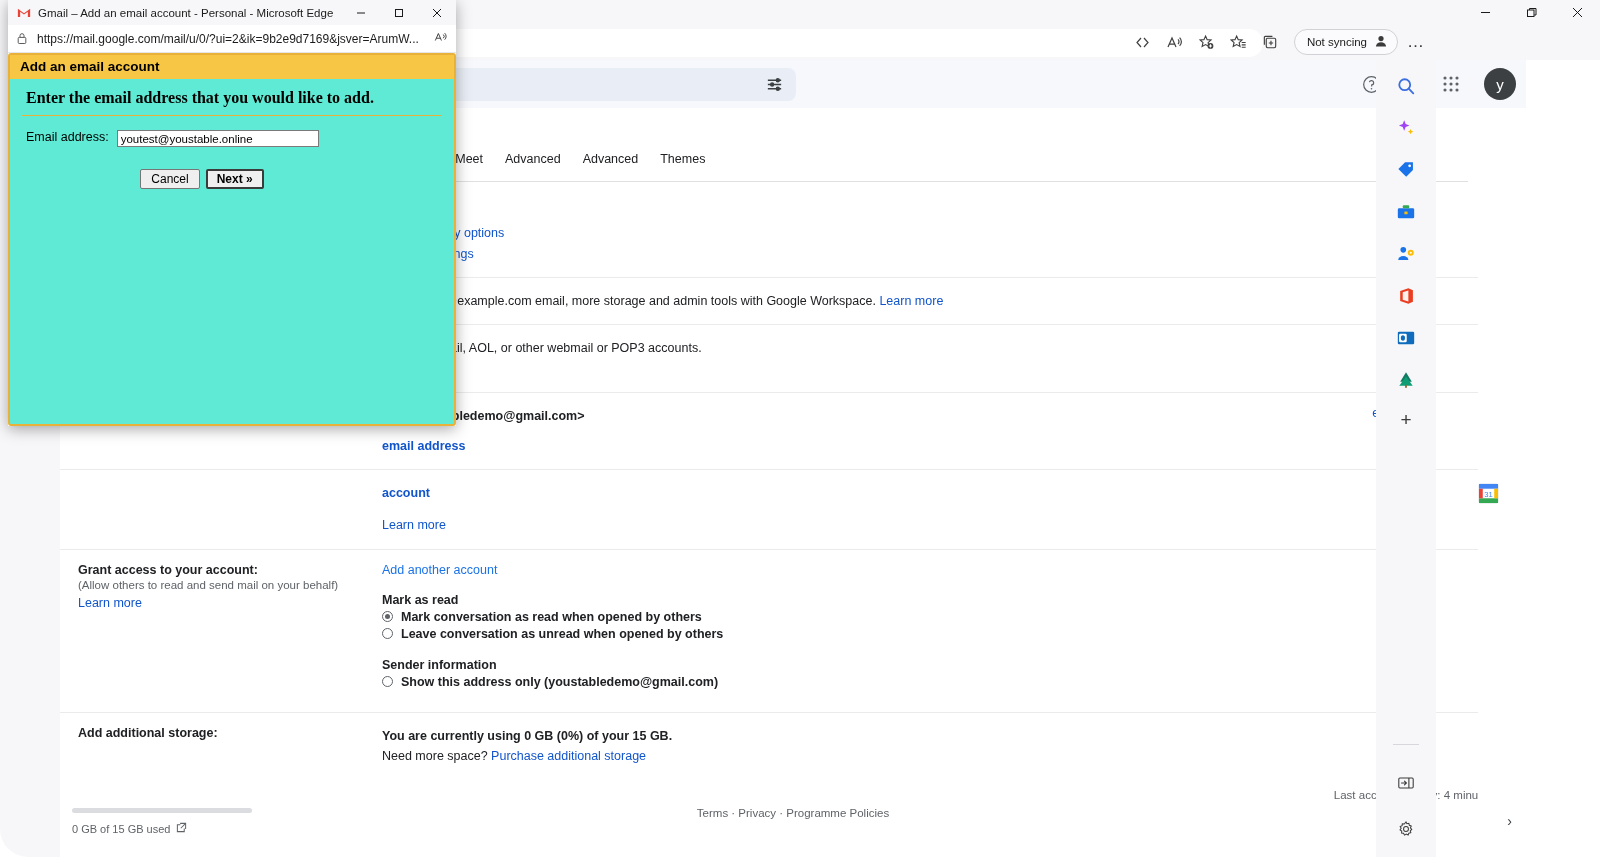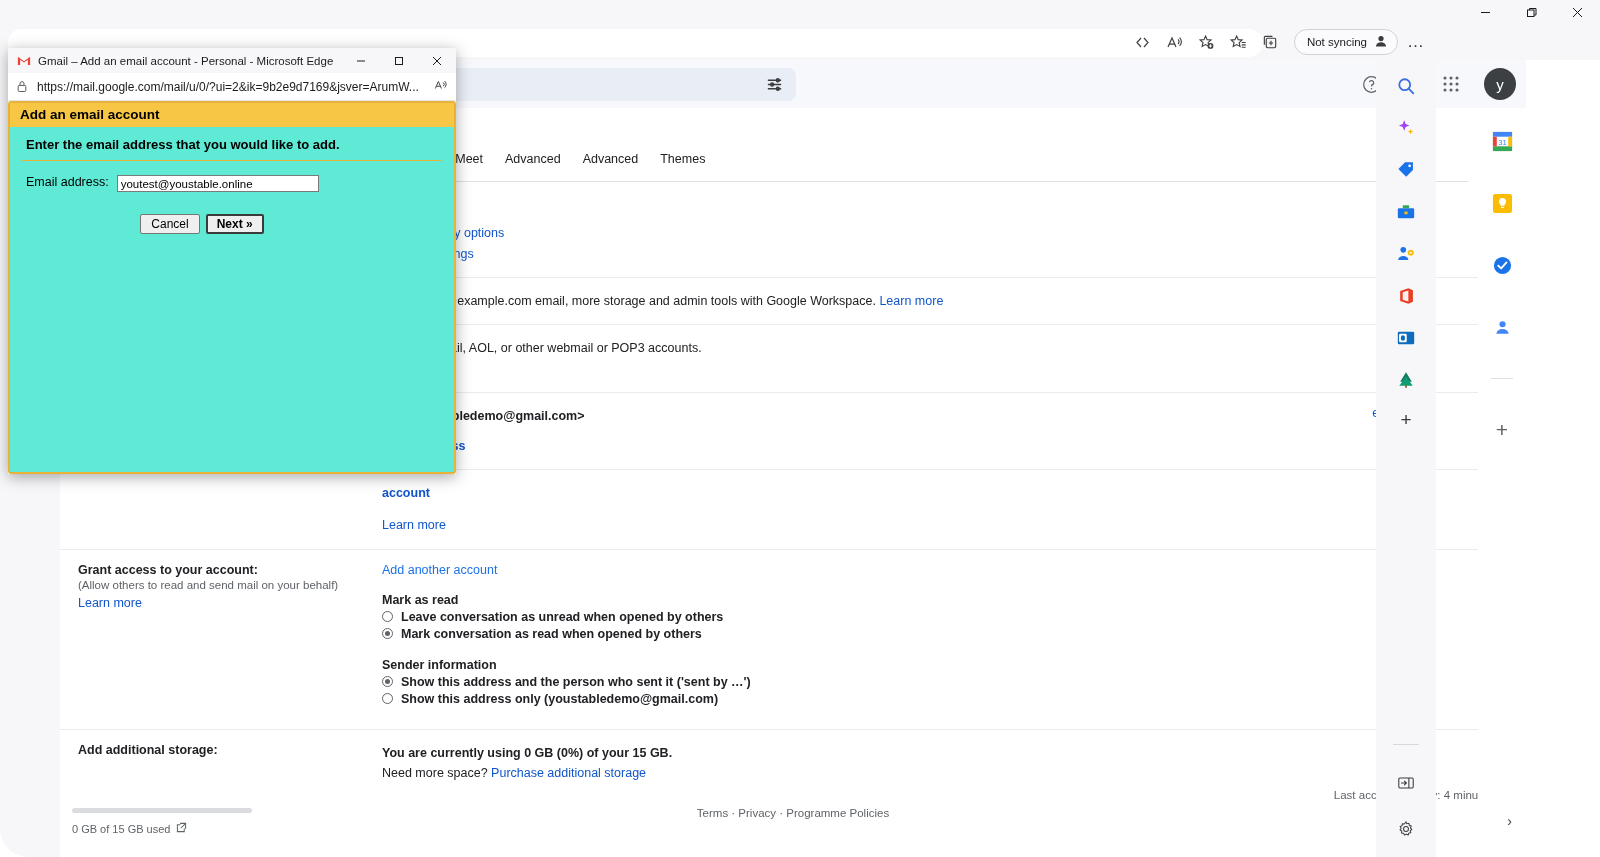--- a/index.html
+++ b/index.html
@@ -117,21 +117,21 @@
     background:#dadce0; border-radius:3px;
   }
   .storage-txt { position:absolute; left:12px; bottom:22px; font-size:11px; color:#5f6368; display:flex; align-items:center; gap:6px; }
   .center-links { position:absolute; left:0; right:0; bottom:38px; text-align:center; font-size:11.5px; color:#5f6368; }
   .right-foot { position:absolute; right:10px; bottom:38px; font-size:11.5px; color:#5f6368; text-align:right; }
   .right-foot .det { display:block; margin-top:6px; }
 
   
   .gm-rail {
     position:absolute; right:0; top:48px; width:48px; bottom:0;
-    background:#ffffff; display:flex; flex-direction:column; align-items:center;
+    background:#ffffff; display:flex; flex-direction:row; align-items:center;
     padding-top:22px; gap:40px;
   }
   .rail-ico { width:22px; height:22px; display:flex; align-items:center; justify-content:center; }
   .rail-sep { width:22px; height:1px; background:#e0e0e0; }
   .rail-plus { font-size:21px; color:#5f6368; line-height:1; }
   .gm-expand { position:absolute; right:14px; bottom:28px; color:#3c4043; font-size:14px; }
 
   
   .edge-sidebar {
     position:absolute; right:0; top:60px; width:60px; bottom:0;
@@ -142,21 +142,20 @@
   .sb-plus { font-size:19px; color:#3b3b3b; line-height:1; }
   .edge-sb-bottom { position:absolute; right:0; bottom:0; width:60px; display:flex; flex-direction:column; align-items:center; gap:22px; padding-bottom:16px; }
   .edge-sb-sep { width:26px; height:1px; background:#d8d8dc; margin-bottom:4px; }
 
   
   .popup {
     position:absolute; left:8px; top:0; width:448px; height:426px;
     background:#ffffff;
     box-shadow:0 3px 14px rgba(0,0,0,0.34);
     z-index:50;
-    margin-top:48px;
   }
   .popup-title {
     height:25px; background:#f7f7f9; display:flex; align-items:center;
     padding-left:8px; gap:7px; font-size:11.5px; color:#1b1b1b;
   }
   .popup-title .ttl { flex:1; white-space:nowrap; overflow:hidden; text-overflow:ellipsis; }
   .popup-wc { display:flex; }
   .popup-wc .wc-btn { width:38px; height:25px; }
   .gmail-m {
     width:15px; height:12px; display:flex; align-items:center; justify-content:center;
@@ -172,21 +171,21 @@
   .popup-body {
     position:absolute; left:0; top:53px; right:0; bottom:0;
     background:#5eead4; border:2px solid #e8b23a;
     border-radius:3px;
     font-family: "Liberation Sans", sans-serif;
   }
   .popup-h1 {
     font-size:13.5px; font-weight:bold; color:#000;
     background:#f6c644; padding:4px 10px 5px 10px;
   }
-  .popup-sub { font-size:13px; font-weight:bold; color:#000; padding:10px 12px 8px 16px; }
+  .popup-sub { font-size:16px; font-weight:bold; color:#000; padding:10px 12px 8px 16px;font-family:Liberation Serif, serif; }
   .popup-hr { height:1px; background:#e8b23a; margin:0 12px; }
   .popup-field { display:flex; align-items:flex-start; gap:8px; padding:14px 12px 0 16px; font-size:12.5px; color:#000; }
   .popup-input {
     width:202px; height:17px; border:1px solid #7a7a7a; background:#fff;
     font-size:11.5px; color:#000; padding:1px 3px;
     font-family:"Liberation Sans", sans-serif;
   }
   .popup-btns { display:flex; gap:6px; justify-content:center; padding-top:22px; padding-right:60px; }
   .pbtn {
     font-family:"Liberation Sans", sans-serif;
@@ -384,34 +383,30 @@
             <div class="lbl-bold">Grant access to your account:</div>
             <div class="sub-note">(Allow others to read and send mail on your behalf)</div>
             <div class="link" style="font-size:12.5px;margin-top:2px">Learn more</div>
           </div>
           <div class="scol-right">
             <div class="link-blue" style="font-size:12.5px">Add another account</div>
 
             <div style="height:16px"></div>
             <div class="group-title">Mark as read</div>
             <div class="radio-line">
+              <span class="radio checked"></span>
+              <span>Mark conversation as read when opened by others</span>
+            </div>
+            <div class="radio-line">
               <span class="radio"></span>
               <span>Leave conversation as unread when opened by others</span>
             </div>
-            <div class="radio-line">
-              <span class="radio checked"></span>
-              <span>Mark conversation as read when opened by others</span>
-            </div>
 
             <div style="height:17px"></div>
             <div class="group-title">Sender information</div>
-            <div class="radio-line">
-              <span class="radio checked"></span>
-              <span>Show this address and the person who sent it ('sent by …')</span>
-            </div>
             <div class="radio-line">
               <span class="radio"></span>
               <span>Show this address only (youstabledemo@gmail.com)</span>
             </div>
             <div style="height:10px"></div>
           </div>
         </div>
 
         <div class="srow nb">
           <div class="scol-left">

